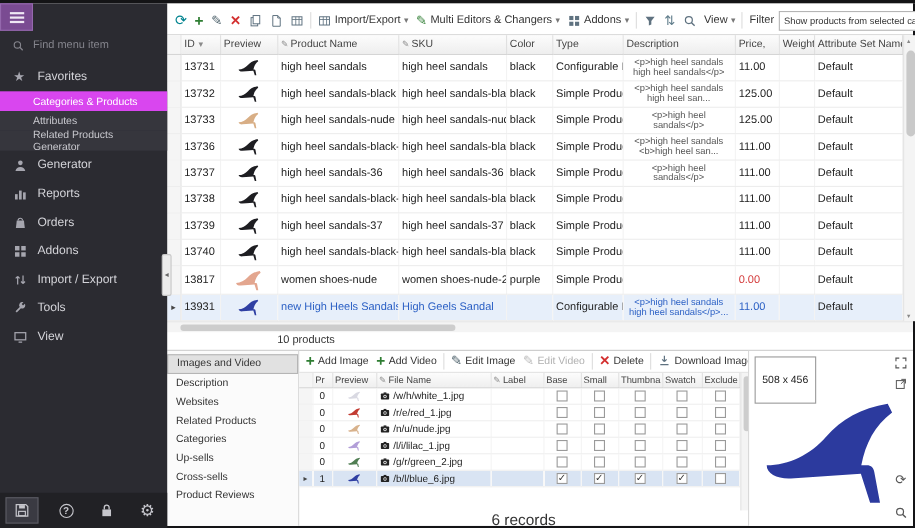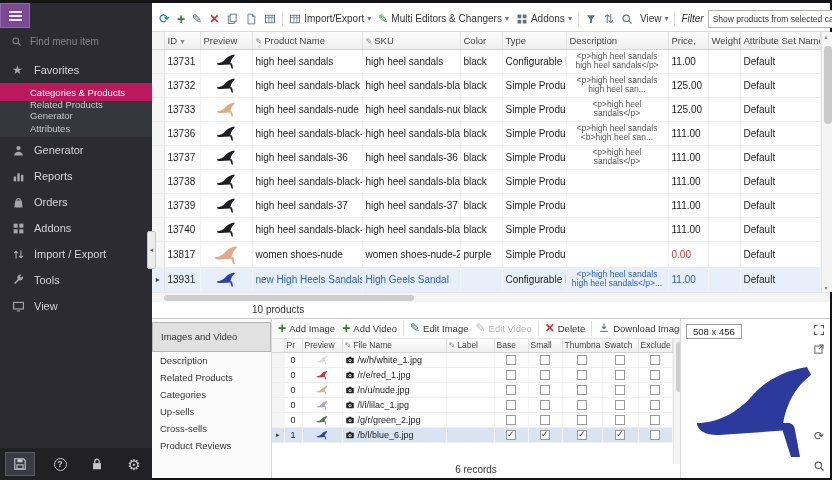--- a/index.html
+++ b/index.html
@@ -19,21 +19,21 @@
              display:flex;align-items:center;justify-content:center}
   .hb{width:13px;height:2px;background:#efe7f4;position:relative;display:block}
   .hb::before,.hb::after{content:"";position:absolute;left:0;width:13px;height:2px;background:#efe7f4}
   .hb::before{top:-4px}.hb::after{top:4px}
   .sb-search{height:24px;display:flex;align-items:center;gap:8px;padding:0 11px;color:#84848c;font-size:10px}
   .sb-search svg.ic{color:#84848c;width:11px;height:11px}
   .sb-nav{margin-top:4px}
   .nav-item{display:flex;align-items:center;gap:9px;cursor:pointer}
   .nav-item.top{height:26px;padding:0 12px;font-size:11px}
   .nav-item.sub{height:18px;padding:0 10px 0 30px;font-size:9.5px;background:#36363d;color:#c9c9cf}
-  .nav-item.sub.active{background:#be185d;color:#fff}
+  .nav-item.sub.active{background:#d946ef;color:#fff}
   .nav-item .nav-ic{width:13px;height:13px;color:#a6a6af}
   .g-star{color:#a6a6af;font-size:12px}
   .sb-bottom{margin-top:auto;height:32px;background:#212125;display:flex;align-items:center;gap:13px;padding:0 5px}
   .sbb{width:24px;height:24px;display:flex;align-items:center;justify-content:center;color:#c6c6cc}
   .sbb svg.ic{width:14px;height:14px;color:#c6c6cc}
   .sbb.active{background:#3a3a42;border:1px solid #5a5a63;width:30px}
   .qmark{display:inline-flex;width:13px;height:13px;border:1.4px solid #c6c6cc;border-radius:50%;
          align-items:center;justify-content:center;font-size:9px;font-weight:bold}
   .g-gear{font-size:15px}
 
@@ -79,21 +79,21 @@
   .vscroll .thumb{position:absolute;top:14px;left:2px;width:8px;height:78px;background:#c9c9c9;border-radius:4px}
   .hscroll{height:10px;flex:0 0 10px;background:#f4f4f4;border-top:1px solid #e6e6e6;position:relative}
   .hscroll .thumb{position:absolute;left:12px;top:2px;height:6px;width:250px;background:#cdcdcd;border-radius:3px}
   .grid-status{height:17px;flex:0 0 17px;display:flex;align-items:center;padding-left:100px;font-size:10px;
                color:#333;border-bottom:1px solid #c9c9c9}
 
   
   .bottom{flex:1;display:flex;min-height:0}
   .tabs{width:120px;flex:0 0 120px;border-right:1px solid #d9d9d9;background:#fbfbfb;padding-top:3px}
   .tab{height:17px;display:flex;align-items:center;padding:0 8px;font-size:9.5px;color:#333;cursor:pointer}
-  .tab.active{background:#e1e1e1;border:1px solid #b5b5b5;height:30px}
+  .tab.active{background:#e1e1e1;border:1px solid #b5b5b5;height:18px}
   .images-pane{flex:1;display:flex;flex-direction:column;min-width:0}
   .img-toolbar{height:20px;flex:0 0 20px;display:flex;align-items:center;gap:1px;padding:0 3px;
                border-bottom:1px solid #e3e3e3;font-size:9.5px;white-space:nowrap}
   .ibtn{display:flex;align-items:center;gap:3px;padding:1px 3px;font-size:9.5px;color:#333}
   .ibtn.disabled{color:#b0b0b0}
   .ibtn.disabled .g,.ibtn.disabled svg.ic{color:#b9b9b9}
   .igrid-wrap{flex:1;display:flex;min-height:0}
   .igrid{width:400px;font-size:9px;align-self:flex-start}
   .igrid th{height:14px;background:linear-gradient(#fcfcfc,#efefef);border-right:1px solid #e0e0e0;
             border-bottom:1px solid #d5d5d5;font-weight:normal;font-size:8.5px;color:#444;text-align:left;
@@ -105,25 +105,25 @@
   .igrid td.c-prev{text-align:center;padding:0}
   .igrid td.c-pr{text-align:center}
   .igrid td.cbcell{text-align:center}
   .ishoe{width:20px;height:12px;vertical-align:middle}
   .fcell{display:flex;align-items:flex-end;gap:3px}
   .fcell svg.ic{width:10px;height:10px;color:#222}
   .cb{display:inline-block;width:10px;height:10px;border:1px solid #9a9a9a;background:#fff;position:relative;vertical-align:middle}
   .cb.checked::after{content:"✓";position:absolute;left:0px;top:-2px;font-size:9px;color:#333}
   .ivscroll{width:10px;flex:0 0 10px;background:#f4f4f4;border-left:1px solid #e4e4e4;position:relative}
   .ivscroll .thumb{position:absolute;top:3px;left:2px;width:6px;height:50px;background:#cdcdcd;border-radius:3px}
-  .img-status{height:14px;flex:0 0 14px;text-align:center;font-size:10px;color:#333}
+  .img-status{height:14px;flex:0 0 14px;text-align:center;font-size:14px;color:#333}
 
   
   .preview{width:150px;flex:0 0 150px;border-left:1px solid #d9d9d9;position:relative;background:#fff}
-  .size-badge{position:absolute;left:5px;top:5px;border:1px solid #9a9a9a;padding:1px 6px;font-size:9.5px;background:#fff}
+  .size-badge{position:absolute;left:5px;top:5px;border:1px solid #9a9a9a;padding:15px 6px;font-size:9.5px;background:#fff}
   .pv-btn{position:absolute;width:16px;height:16px;display:flex;align-items:center;justify-content:center;color:#555}
   .pv-btn svg.ic{width:12px;height:12px;color:#555}
   .pv-expand{right:3px;top:3px}
   .pv-ext{right:3px;top:22px}
   .pv-rot{right:3px;bottom:34px;font-size:12px}
   .pv-zoom{right:3px;bottom:4px}
   .big-shoe{position:absolute;left:10px;top:26px;width:128px;height:128px}
 
   .collapse-handle{position:absolute;left:147px;top:228px;width:9px;height:38px;background:#ececec;
                    border:1px solid #c6c6c6;border-radius:2px;display:flex;align-items:center;justify-content:center;
@@ -233,24 +233,24 @@
     </div>
     <nav class="sb-nav">
         <div class="nav-item top">
           <span class="g g-star nav-ic">★</span>
           <span class="nav-lb">Favorites</span>
         </div>
         <div class="nav-item sub active">
           <span class="nav-lb">Categories &amp; Products</span>
         </div>
         <div class="nav-item sub">
+          <span class="nav-lb">Attributes</span>
+        </div>
+        <div class="nav-item sub">
           <span class="nav-lb">Related Products Generator</span>
-        </div>
-        <div class="nav-item sub">
-          <span class="nav-lb">Attributes</span>
         </div>
         <div class="nav-item top">
           <svg class="ic nav-ic">
             <use href="#s-user"></use>
           </svg>
           <span class="nav-lb">Generator</span>
         </div>
         <div class="nav-item top">
           <svg class="ic nav-ic">
             <use href="#s-chart"></use>
@@ -371,21 +371,21 @@
         <button class="tbtn">
           <svg class="ic">
             <use href="#s-magnifier"></use>
           </svg>
         </button>
         <button class="tbtn">
           <span>View</span>
           <span class="chev">▾</span>
         </button>
         <span class="tsep"></span>
-        <span style="margin: 0px 3px; font-style: italic;">Filter</span>
+        <span style="margin: 0px 3px;">Filter</span>
         <div class="combo">
           <span>Show products from selected categories</span>
         </div>
       </div>
 
     <div class="grid-area">
       <table class="pgrid" id="pgrid">
           <colgroup>
             <col style="width: 12px;">
             <col style="width: 36px;">
@@ -578,20 +578,23 @@
       <span>10 products</span>
     </div>
 
     <div class="bottom">
       <div class="tabs" id="tabs">
           <div class="tab active">
             <span>Images and Video</span>
           </div>
           <div class="tab">
             <span>Description</span>
+          </div>
+          <div class="tab">
+            <span>Websites</span>
           </div>
           <div class="tab">
             <span>Related Products</span>
           </div>
           <div class="tab">
             <span>Categories</span>
           </div>
           <div class="tab">
             <span>Up-sells</span>
           </div>

